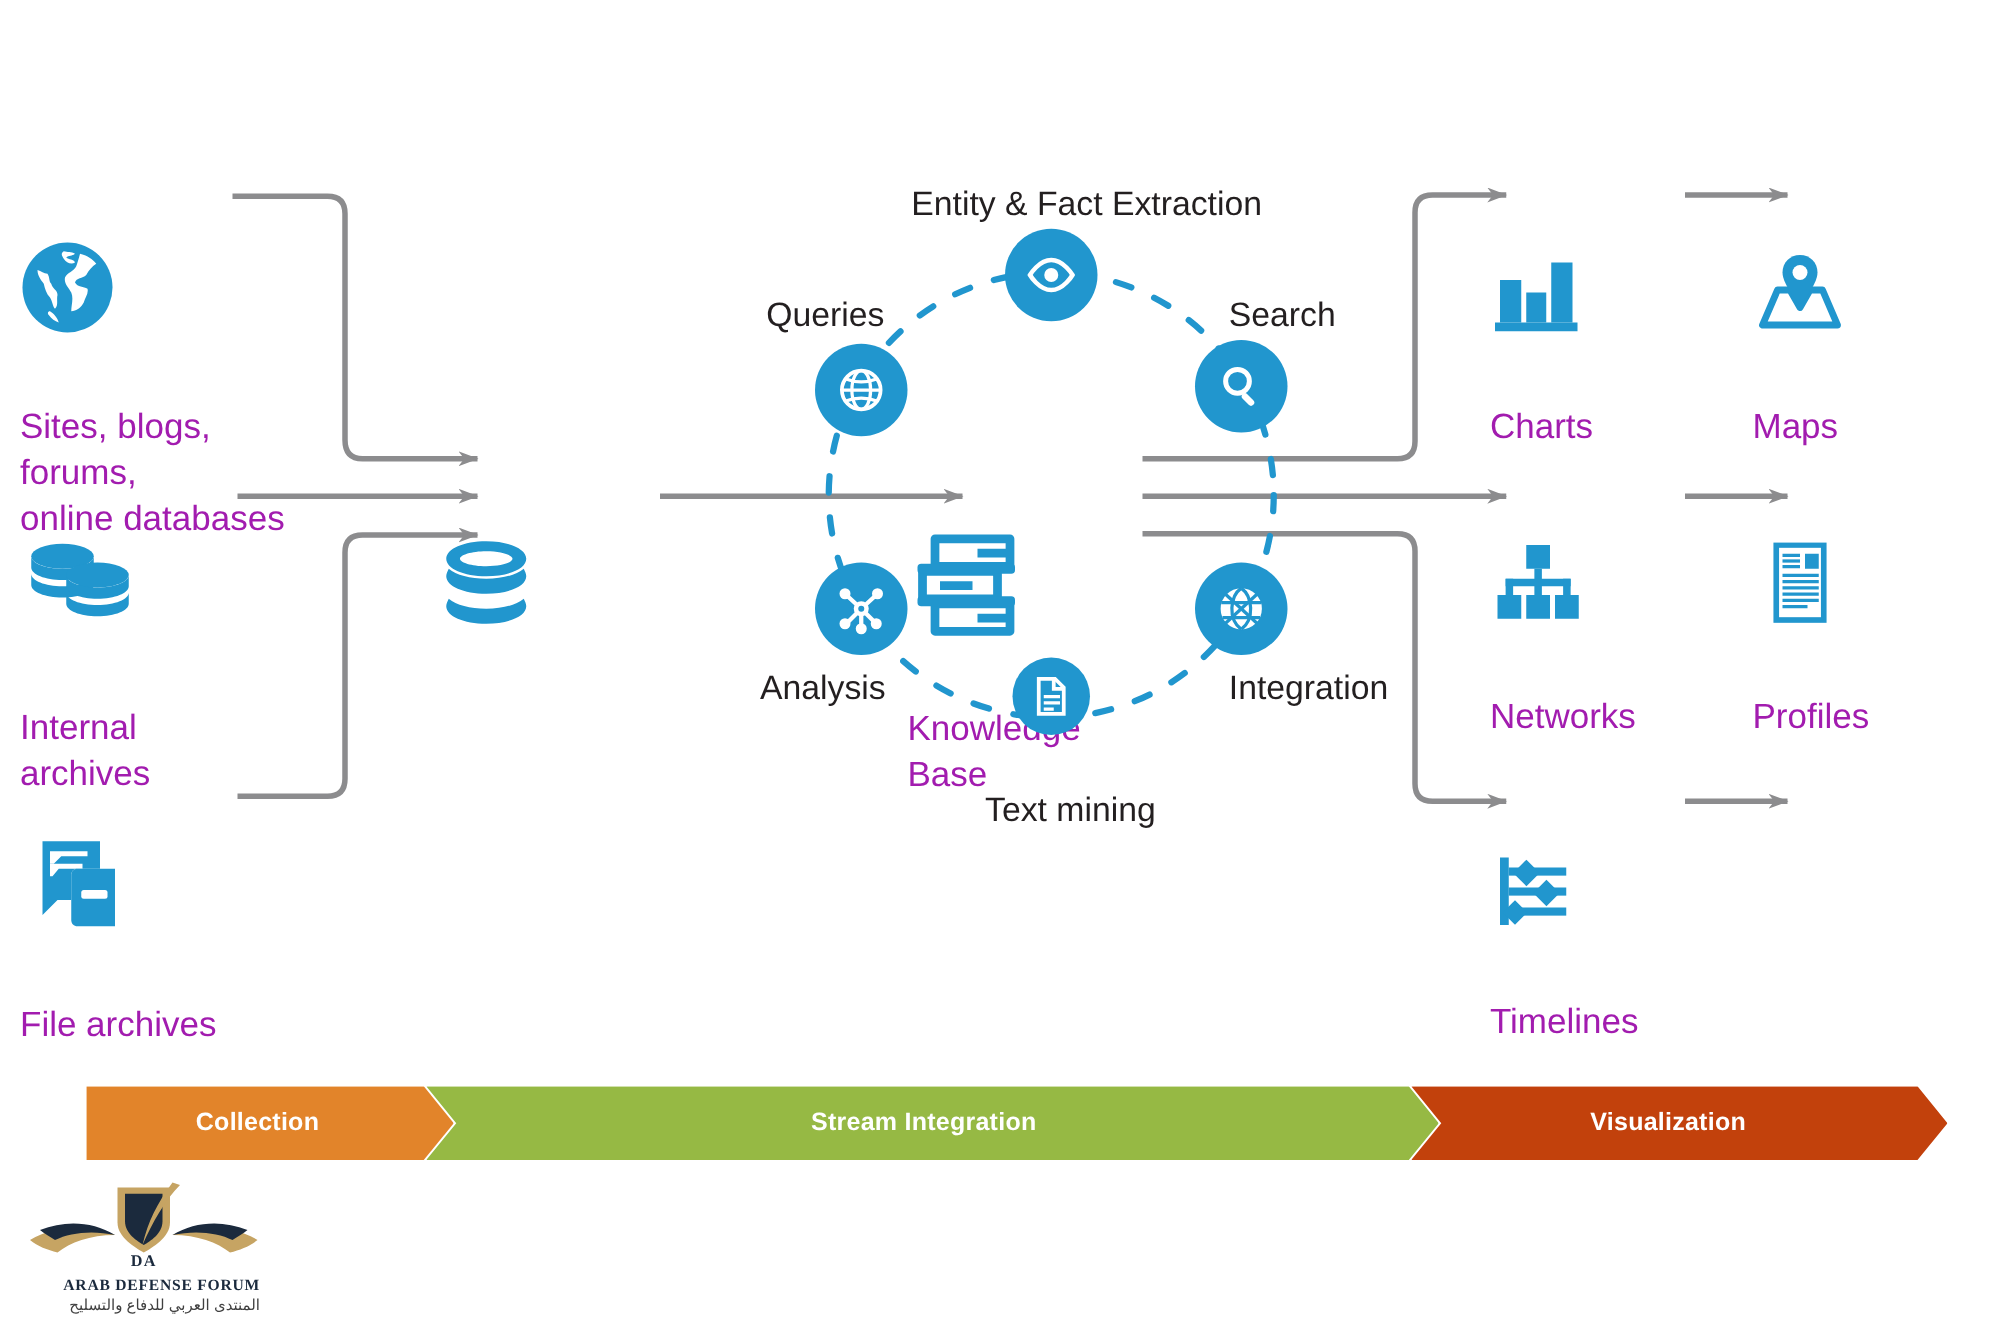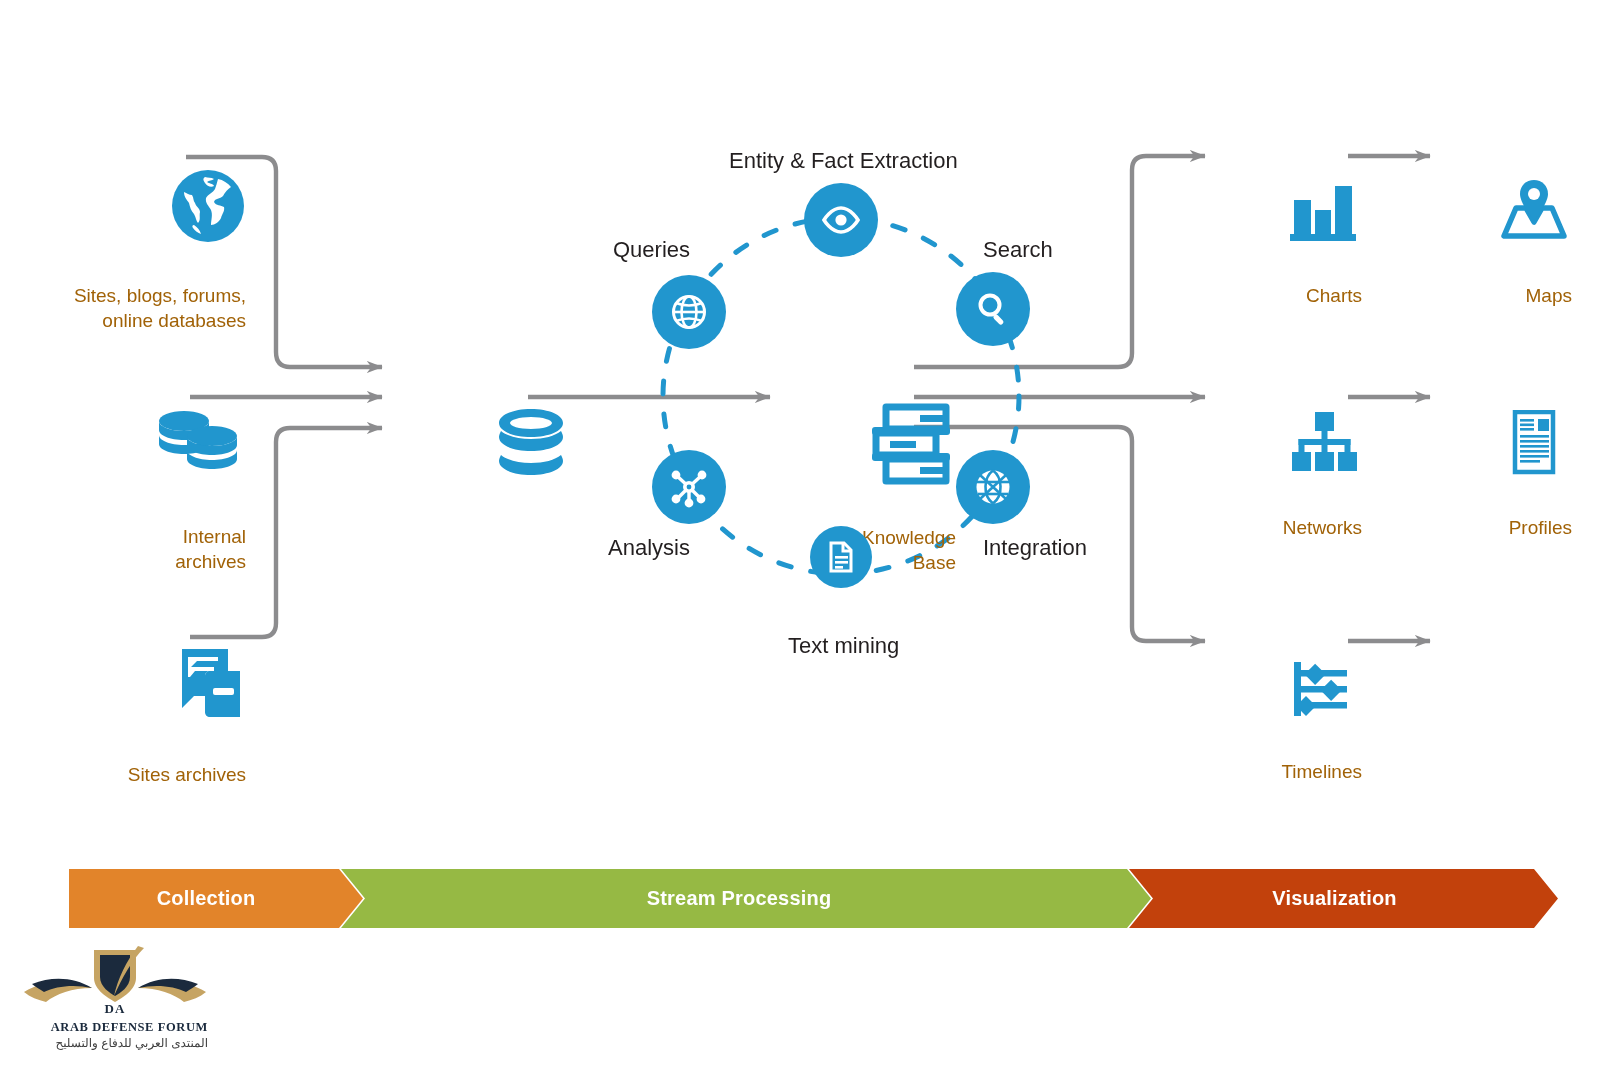--- a/index.html
+++ b/index.html
@@ -21,23 +21,23 @@
     position: absolute;
     left: 0;
     top: 0;
     width: 1600px;
     height: 1067px;
     pointer-events: none;
   }
 
   .node {
     position: absolute;
-    text-align: right;
-    color: #a16207;
-    font-size: 19px;
+    text-align: left;
+    color: #a21caf;
+    font-size: 28px;
     line-height: 1.32;
     white-space: pre-line;
   }
   .node .glyph {
     display: block;
     margin: 0 auto 8px auto;
   }
   .node .cap {
     display: block;
   }
@@ -49,21 +49,21 @@
     height: 74px;
     border-radius: 50%;
     background: #2196ce;
     display: flex;
     align-items: center;
     justify-content: center;
   }
   .badge.small { width: 62px; height: 62px; }
   .badge-label {
     position: absolute;
-    font-size: 22px;
+    font-size: 27px;
     color: #231f20;
     white-space: nowrap;
   }
 
   
   #banner {
     position: absolute;
     left: 48px;
     top: 869px;
     width: 1489px;
@@ -181,21 +181,21 @@
   <div class="node" style="left:16px; top:593px; width:230px;">
     <span class="glyph">
       <svg width="82" height="80" viewBox="0 0 82 80">
         <path d="M18 6h46v22H46c-3 0-5 2-5 5v20H30l-12 12V6z" fill="#2196ce"></path>
         <path d="M24 14h30v4H33l-6 6h-3v-10z" fill="#ffffff"></path>
         <path d="M24 24h26v4H31l-5 6h-2v-10z" fill="#ffffff"></path>
         <path d="M41 33c0-3 2-5 5-5h30v46H46c-3 0-5-2-5-5V33z" fill="#2196ce"></path>
         <rect x="49" y="45" width="21" height="7" rx="2" fill="#ffffff"></rect>
       </svg>
     </span>
-    <span class="cap">Sites archives</span>
+    <span class="cap">File archives</span>
   </div>
 
   <div class="node" style="left:345px; top:355px; width:230px;">
     <span class="glyph">
       <svg width="88" height="84" viewBox="0 0 88 84">
         <g fill="#2196ce">
           <path d="M44 4c-18 0-32 6-32 14s14 14 32 14 32-6 32-14S62 4 44 4zm0 20c-12 0-21-3-21-6s9-6 21-6 21 3 21 6-9 6-21 6z"></path>
           <path d="M44 34c-13 0-24-3-30-8-1 2-2 4-2 6 0 8 14 14 32 14s32-6 32-14c0-2-1-4-2-6-6 5-17 8-30 8z"></path>
           <path d="M44 58c-13 0-24-3-30-8-1 2-2 4-2 6 0 8 14 14 32 14s32-6 32-14c0-2-1-4-2-6-6 5-17 8-30 8z"></path>
         </g>
@@ -385,21 +385,21 @@
   </div>
 
 
   <div id="banner">
     <div class="chev" style="left:0; width:294px; background:#e2842a;
                 clip-path: polygon(0 0, 270px 0, 294px 50%, 270px 100%, 0 100%);">
       <span style="margin-right:20px;">Collection</span>
     </div>
     <div class="chev" style="left:272px; width:810px; background:#96b944;
                 clip-path: polygon(0 0, 786px 0, 810px 50%, 786px 100%, 0 100%, 24px 50%);">
-      <span style="margin-right:14px;">Stream Processing</span>
+      <span style="margin-right:14px;">Stream Integration</span>
     </div>
     <div class="chev" style="left:1060px; width:429px; background:#c2410c;
                 clip-path: polygon(0 0, 405px 0, 429px 50%, 405px 100%, 0 100%, 24px 50%);">
       <span style="margin-right:18px;">Visualization</span>
     </div>
   </div>
 
   <div id="watermark">
     <svg width="186" height="74" viewBox="0 0 186 74">
 

